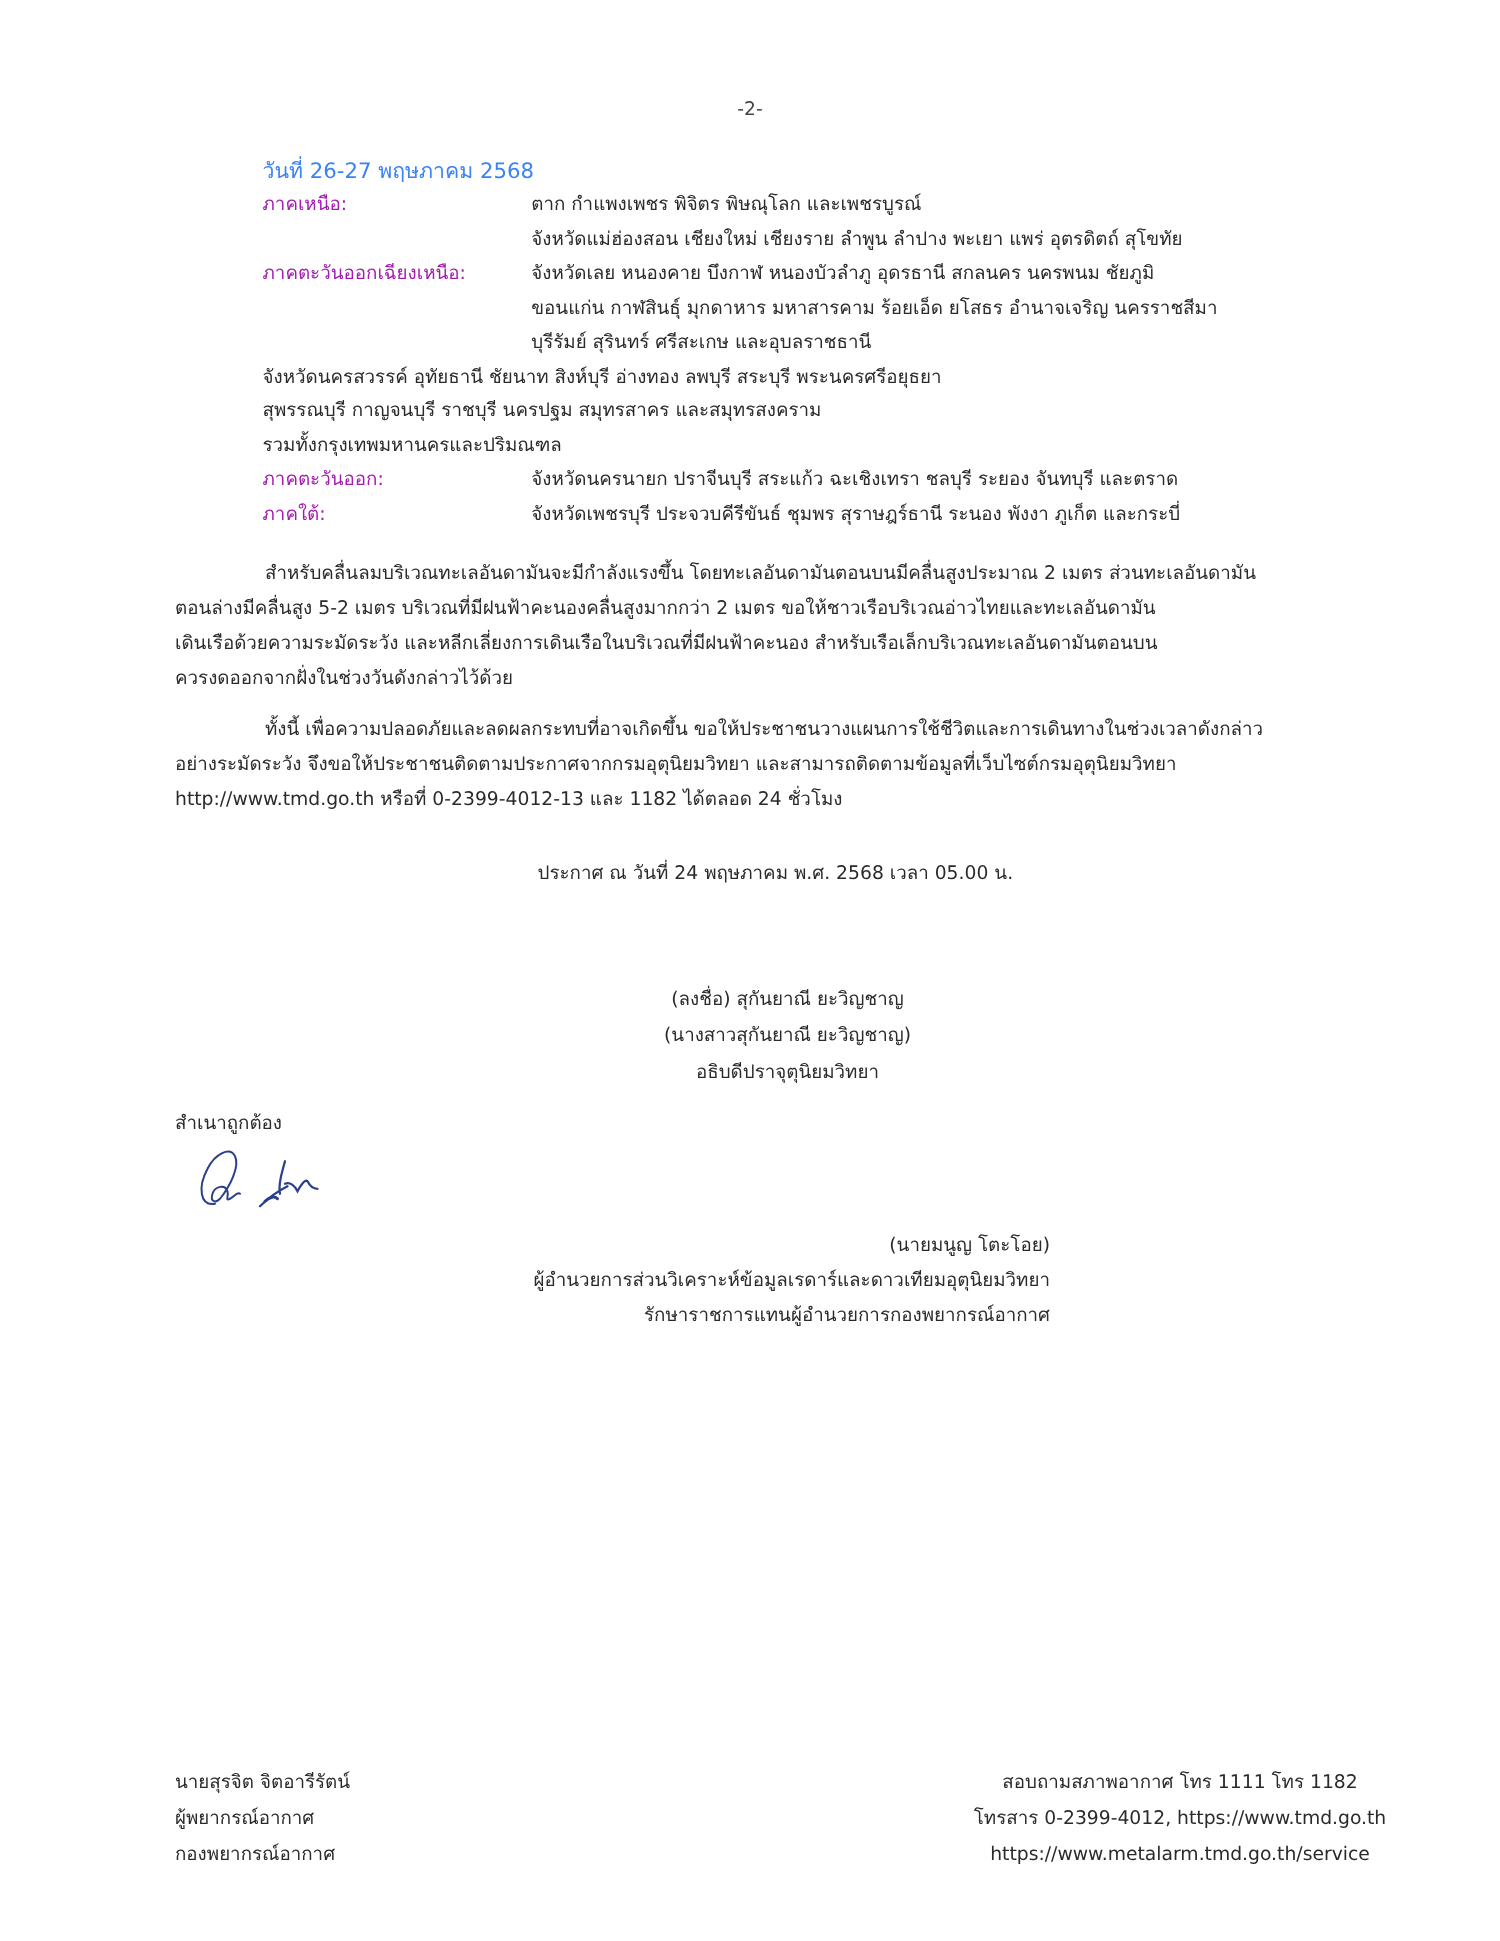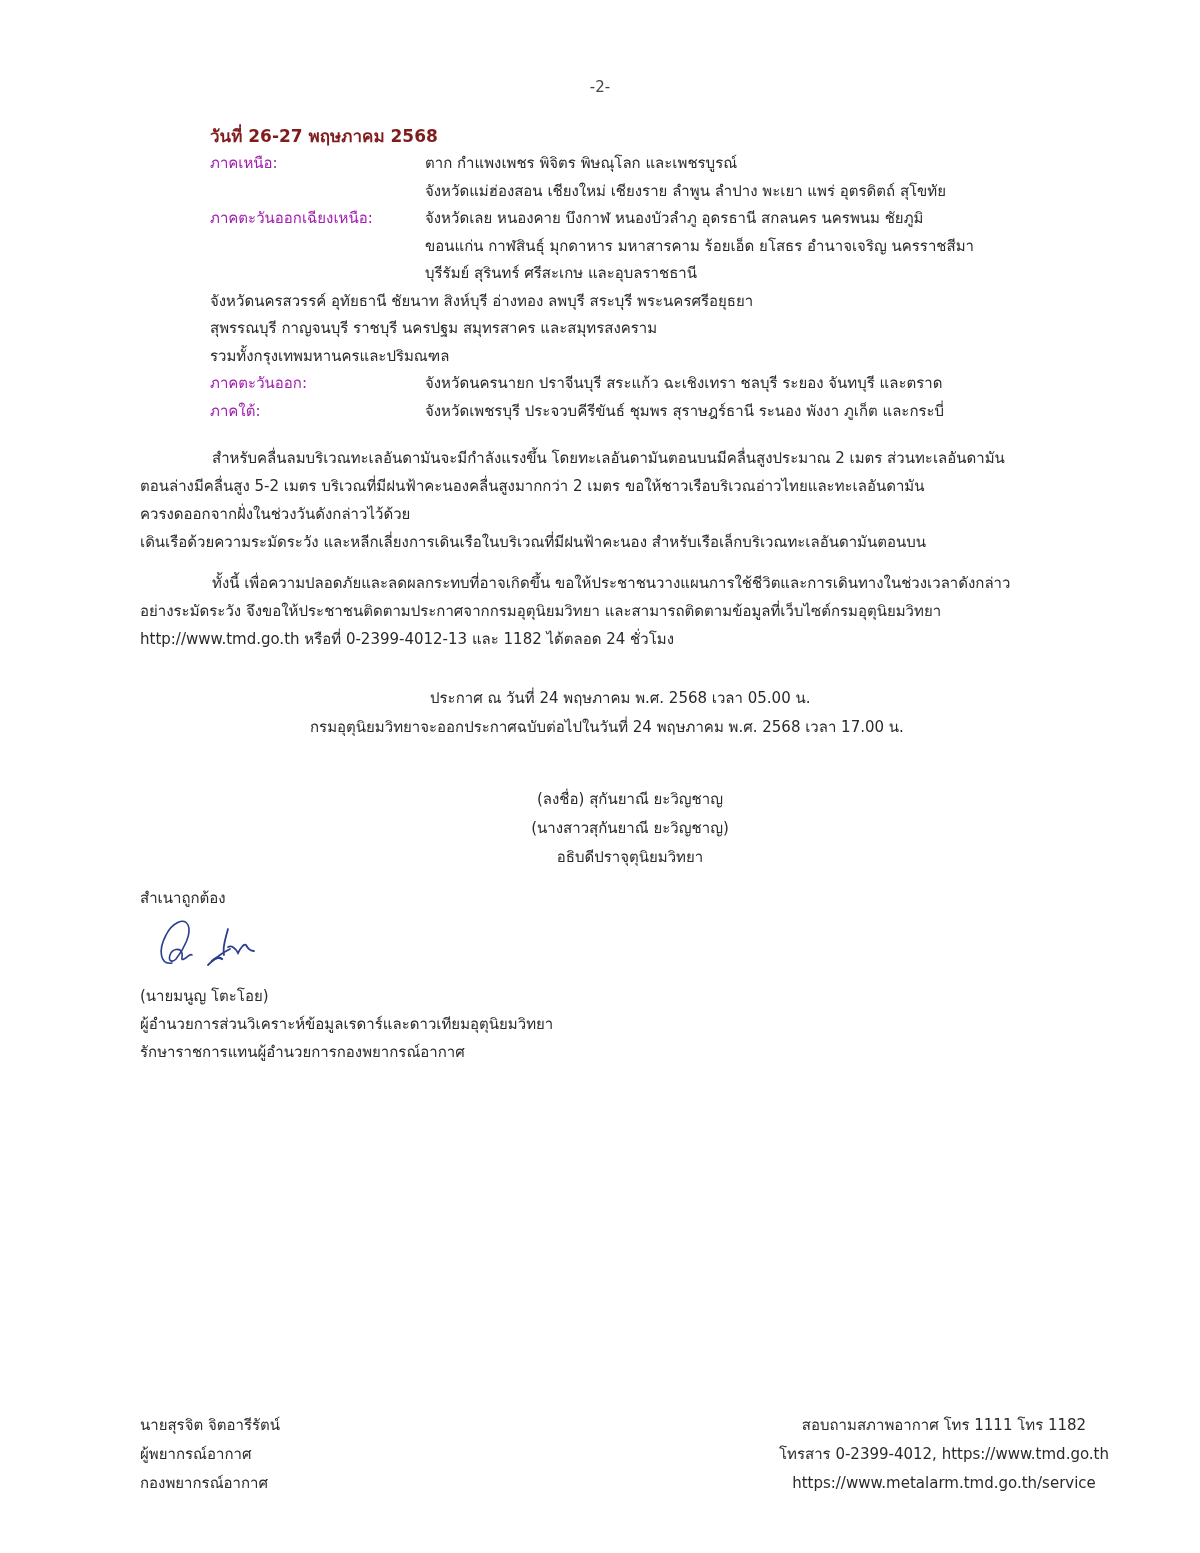--- a/index.html
+++ b/index.html
@@ -9,21 +9,21 @@
       color: #2a2a2a;
       position: relative;
       overflow: hidden;
     }
     .page-num {
       position: absolute; top: 78px; left: 0; width: 1200px;
       text-align: center; font-size: 15px; color: #444;
     }
     .date-heading {
       position: absolute; top: 122px; left: 210px;
-      font-size: 17px; font-weight: bold; color: #7f1d1d;
+      font-size: 17px; font-weight: normal; color: #3b82f6;
     }
     .regions {
       position: absolute; top: 150px; left: 210px; width: 880px;
     }
     .region-row {
       display: flex; font-size: 15px; line-height: 27.5px;
     }
     .region-label { width: 215px; flex-shrink: 0; color: #a21caf; }
     .region-lines { flex: 1; }
     .region-line { white-space: nowrap; }
@@ -47,21 +47,21 @@
     }
     .copy-block {
       position: absolute; top: 884px; left: 140px; width: 600px;
       font-size: 15px; line-height: 28px;
     }
     .signature {
       position: absolute; top: 915px; left: 150px; width: 120px; height: 60px;
     }
     .copy-person {
       position: absolute; top: 982px; left: 140px; width: 700px;
-      font-size: 15px; line-height: 28px;
+      font-size: 15px; line-height: 28px; text-align: right;
     }
     .footer-left {
       position: absolute; top: 1411px; left: 140px;
       font-size: 15px; line-height: 29px;
     }
     .footer-right {
       position: absolute; top: 1411px; right: 91px;
       font-size: 15px; line-height: 29px; text-align: center;
     }
   </style>
@@ -105,33 +105,32 @@
     <div class="region-label">ภาคใต้:</div>
     <div class="region-lines">
       <div class="region-line">จังหวัดเพชรบุรี ประจวบคีรีขันธ์ ชุมพร สุราษฎร์ธานี ระนอง พังงา ภูเก็ต และกระบี่</div>
     </div>
   </div>
 </div>
 
 <div class="para para1">
   <div class="line indent">สำหรับคลื่นลมบริเวณทะเลอันดามันจะมีกำลังแรงขึ้น โดยทะเลอันดามันตอนบนมีคลื่นสูงประมาณ 2 เมตร ส่วนทะเลอันดามัน</div>
   <div class="line">ตอนล่างมีคลื่นสูง 5-2 เมตร บริเวณที่มีฝนฟ้าคะนองคลื่นสูงมากกว่า 2 เมตร ขอให้ชาวเรือบริเวณอ่าวไทยและทะเลอันดามัน</div>
+  <div class="line">เดินเรือด้วยความระมัดระวัง และหลีกเลี่ยงการเดินเรือในบริเวณที่มีฝนฟ้าคะนอง สำหรับเรือเล็กบริเวณทะเลอันดามันตอนบน</div>
   <div class="line">ควรงดออกจากฝั่งในช่วงวันดังกล่าวไว้ด้วย</div>
-  <div class="line">เดินเรือด้วยความระมัดระวัง และหลีกเลี่ยงการเดินเรือในบริเวณที่มีฝนฟ้าคะนอง สำหรับเรือเล็กบริเวณทะเลอันดามันตอนบน</div>
 </div>
 
 <div class="para para2">
   <div class="line indent">ทั้งนี้ เพื่อความปลอดภัยและลดผลกระทบที่อาจเกิดขึ้น ขอให้ประชาชนวางแผนการใช้ชีวิตและการเดินทางในช่วงเวลาดังกล่าว</div>
   <div class="line">อย่างระมัดระวัง จึงขอให้ประชาชนติดตามประกาศจากกรมอุตุนิยมวิทยา และสามารถติดตามข้อมูลที่เว็บไซต์กรมอุตุนิยมวิทยา</div>
   <div class="line">http://www.tmd.go.th หรือที่ 0-2399-4012-13 และ 1182 ได้ตลอด 24 ชั่วโมง</div>
 </div>
 
 <div class="announce">
   <div class="line1">ประกาศ ณ วันที่ 24 พฤษภาคม พ.ศ. 2568 เวลา 05.00 น.</div>
-  <div class="line2">กรมอุตุนิยมวิทยาจะออกประกาศฉบับต่อไปในวันที่ 24 พฤษภาคม พ.ศ. 2568 เวลา 17.00 น.</div>
 </div>
 
 <div class="signer">
   <div>(ลงชื่อ) สุกันยาณี ยะวิญชาญ</div>
   <div>(นางสาวสุกันยาณี ยะวิญชาญ)</div>
   <div>อธิบดีปราจุตุนิยมวิทยา</div>
 </div>
 
 <div class="copy-block">สำเนาถูกต้อง</div>
 

